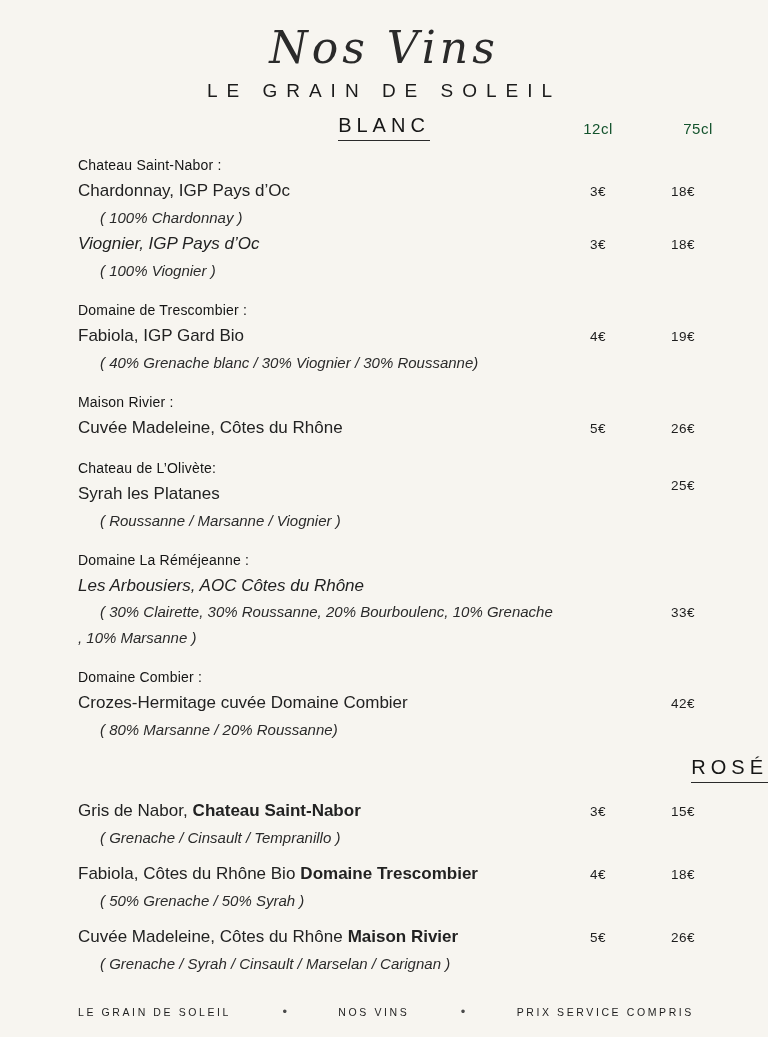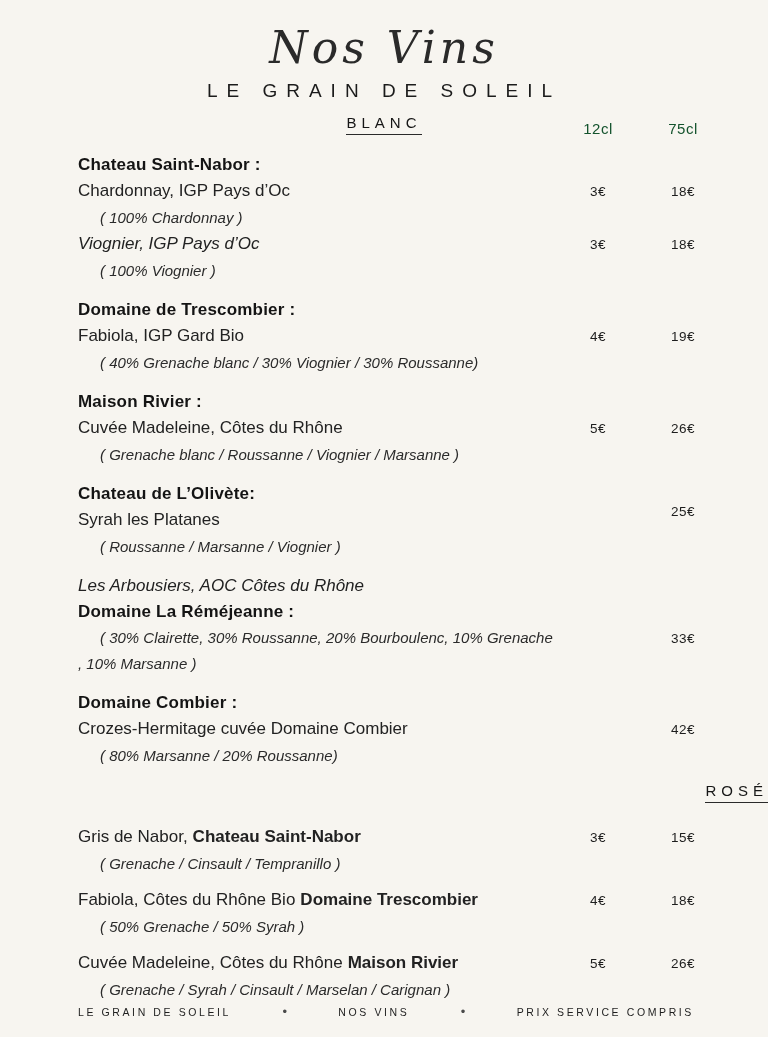--- a/index.html
+++ b/index.html
@@ -36,53 +36,53 @@
 
   
   .section-header {
     position: relative;
     text-align: center;
     height: 38px;
     margin-top: 8px;
   }
   .section-title {
     display: inline-block;
-    font-size: 15px;
+    font-size: 20px;
     letter-spacing: 5px;
     font-weight: 500;
     color: #161616;
     border-bottom: 1.6px solid #2a2a2a;
     padding-bottom: 3px;
   }
   .col-label {
     position: absolute;
     top: 6px;
     font-size: 15px;
     color: #14532d;
     text-align: center;
     letter-spacing: 0.5px;
   }
   .col-12 { left: 558px; width: 80px; }
-  .col-75 { left: 638px; width: 90px; }
+  .col-75 { left: 653px; width: 90px; }
 
   .section-header.rose { height: 42px; margin-top: 2px; text-align: right; }
 
   
   .menu { padding: 0 40px 0 78px; }
 
   .entry { margin-bottom: 13px; }
   .row {
     display: grid;
     grid-template-columns: 1fr 80px 90px;
     align-items: baseline;
     line-height: 26px;
   }
   .producer {
-    font-weight: 700;
-    font-size: 17px;
+    font-weight: 400;
+    font-size: 14px;
     color: #141414;
     letter-spacing: 0.2px;
   }
   .name { font-size: 17px; color: #222; }
   .italic { font-style: italic; }
   .grapes {
     font-size: 15px;
     font-style: italic;
     color: #2b2b2b;
     text-indent: 22px;
@@ -167,47 +167,44 @@
 
     <div class="entry">
       <div class="row">
         <span class="producer">Maison Rivier :</span>
       </div>
       <div class="row">
         <span class="name">Cuvée Madeleine, Côtes du Rhône</span>
         <span class="price">5€</span>
         <span class="price">26€</span>
       </div>
-      <div class="row">
-        <div class="grapes">( Grenache blanc / Roussanne / Viognier / Marsanne )</div>
-      </div>
     </div>
 
     <div class="entry">
       <div class="row">
         <span class="producer">Chateau de L’Olivète:</span>
       </div>
       <div class="row">
         <span class="name">Syrah les Platanes</span>
         <span class="price"></span>
         <span class="price raised">25€</span>
       </div>
       <div class="row">
         <div class="grapes">( Roussanne / Marsanne / Viognier )</div>
       </div>
     </div>
 
     <div class="entry">
       <div class="row">
+        <span class="producer">Domaine La Réméjeanne :</span>
+      </div>
+      <div class="row">
         <span class="name italic">Les Arbousiers, AOC Côtes du Rhône</span>
         <span class="price"></span>
         <span class="price"></span>
-      </div>
-      <div class="row">
-        <span class="producer">Domaine La Réméjeanne :</span>
       </div>
       <div class="row">
         <div class="grapes">( 30% Clairette, 30% Roussanne, 20% Bourboulenc, 10% Grenache , 10% Marsanne )</div>
         <span class="price"></span>
         <span class="price">33€</span>
       </div>
     </div>
 
     <div class="entry">
       <div class="row">

